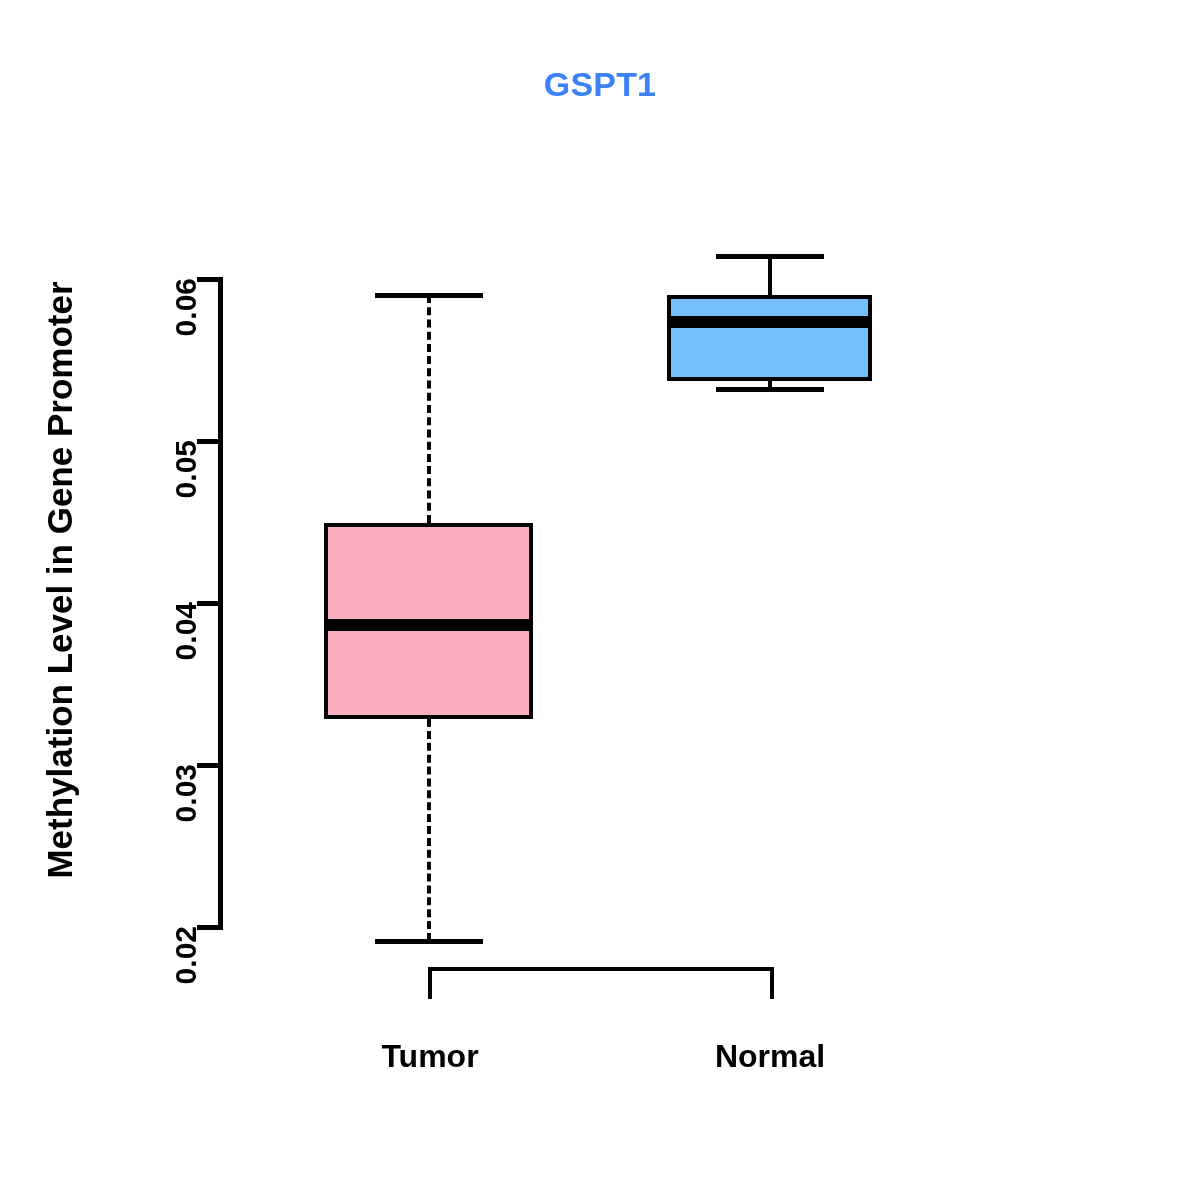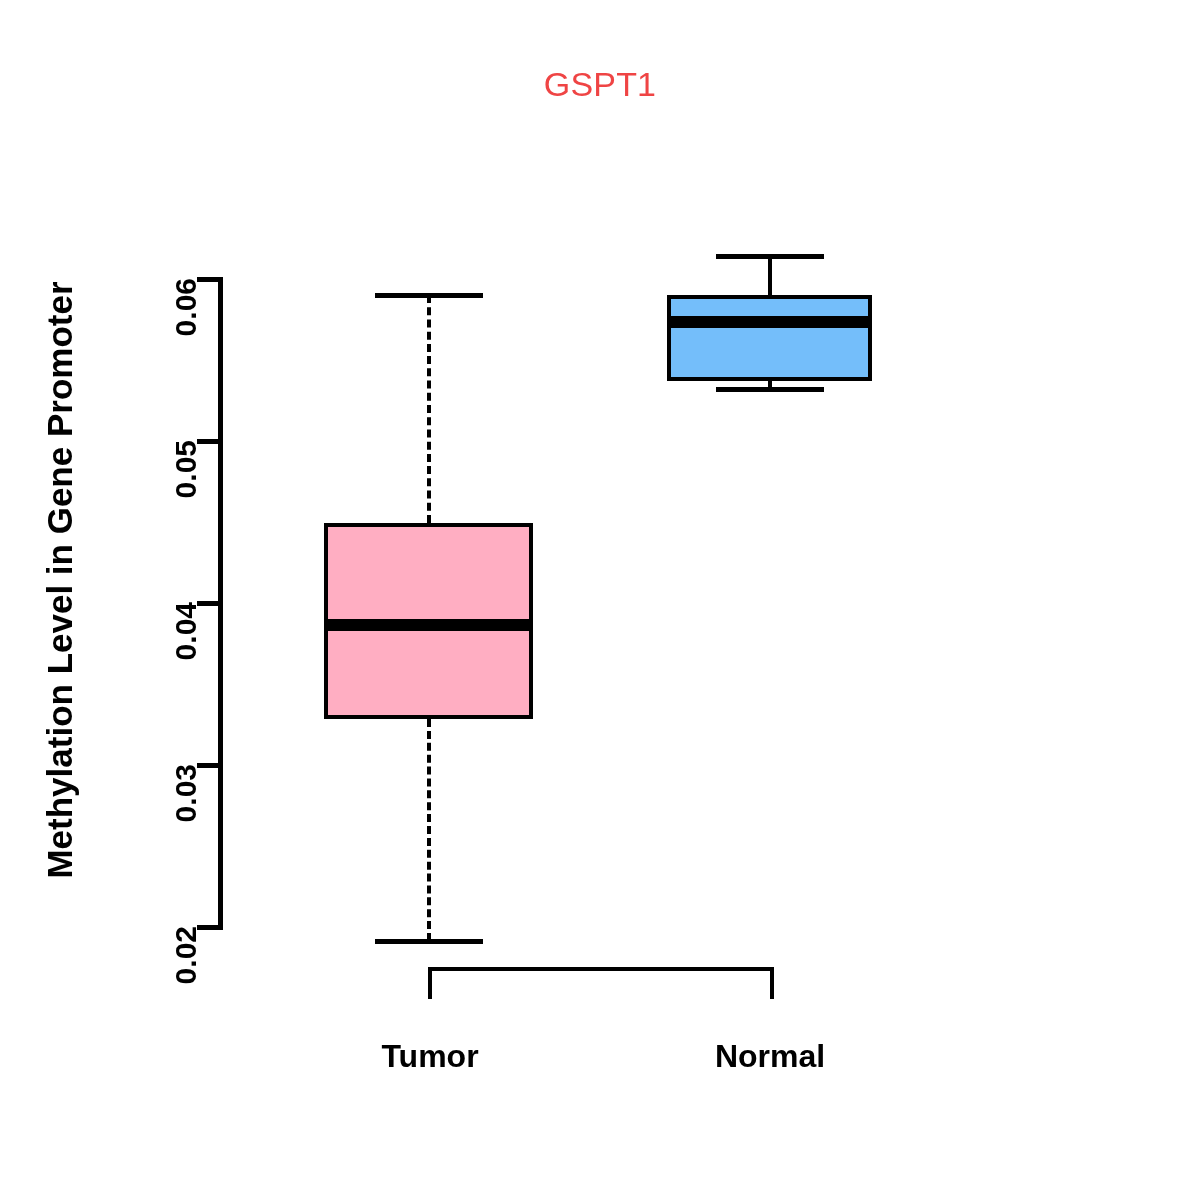--- a/index.html
+++ b/index.html
@@ -24,22 +24,22 @@
   #title-block {
     position: absolute;
     left: 0;
     top: 62px;
     width: 1200px;
     text-align: center;
     pointer-events: none;
   }
   #chart-title {
     font-size: 34px;
-    font-weight: normal;
-    color: #ef4444;
+    font-weight: bold;
+    color: #3b82f6;
     line-height: 44px;
     letter-spacing: 0.2px;
   }
   #chart-subtitle {
     font-size: 34px;
     font-weight: bold;
     color: #000000;
     line-height: 44px;
     letter-spacing: 0.2px;
   }

